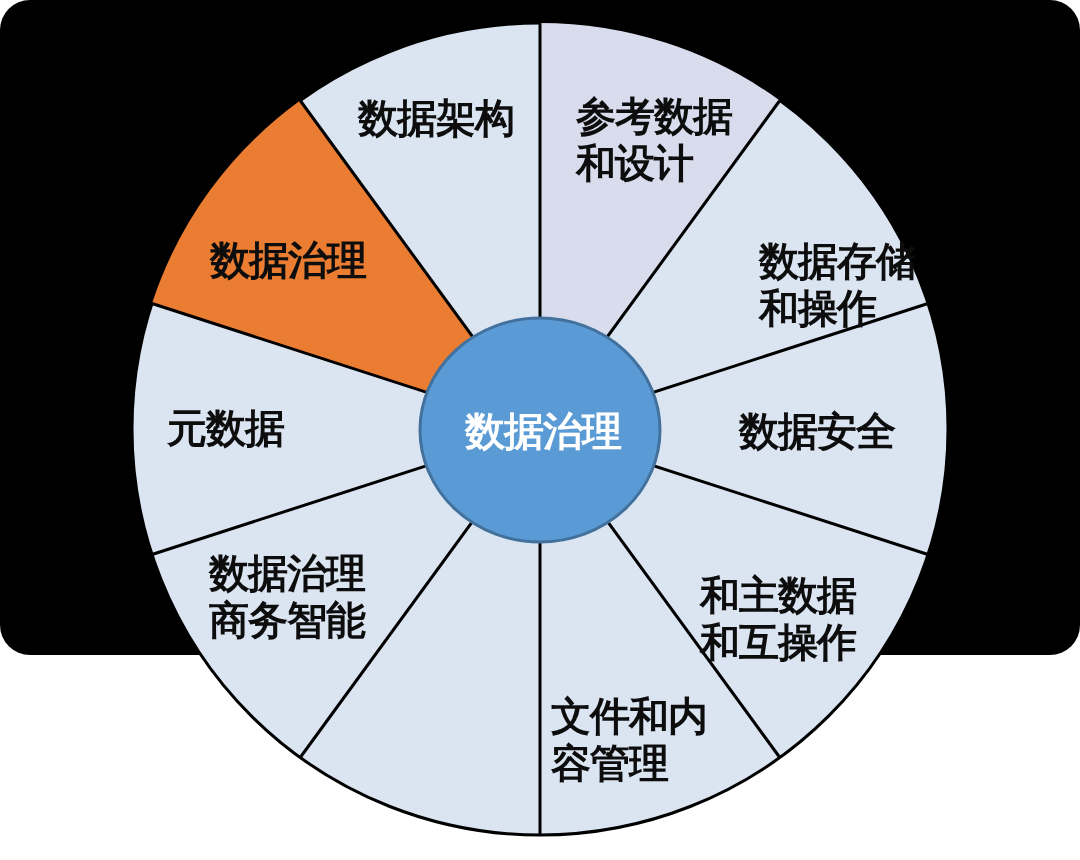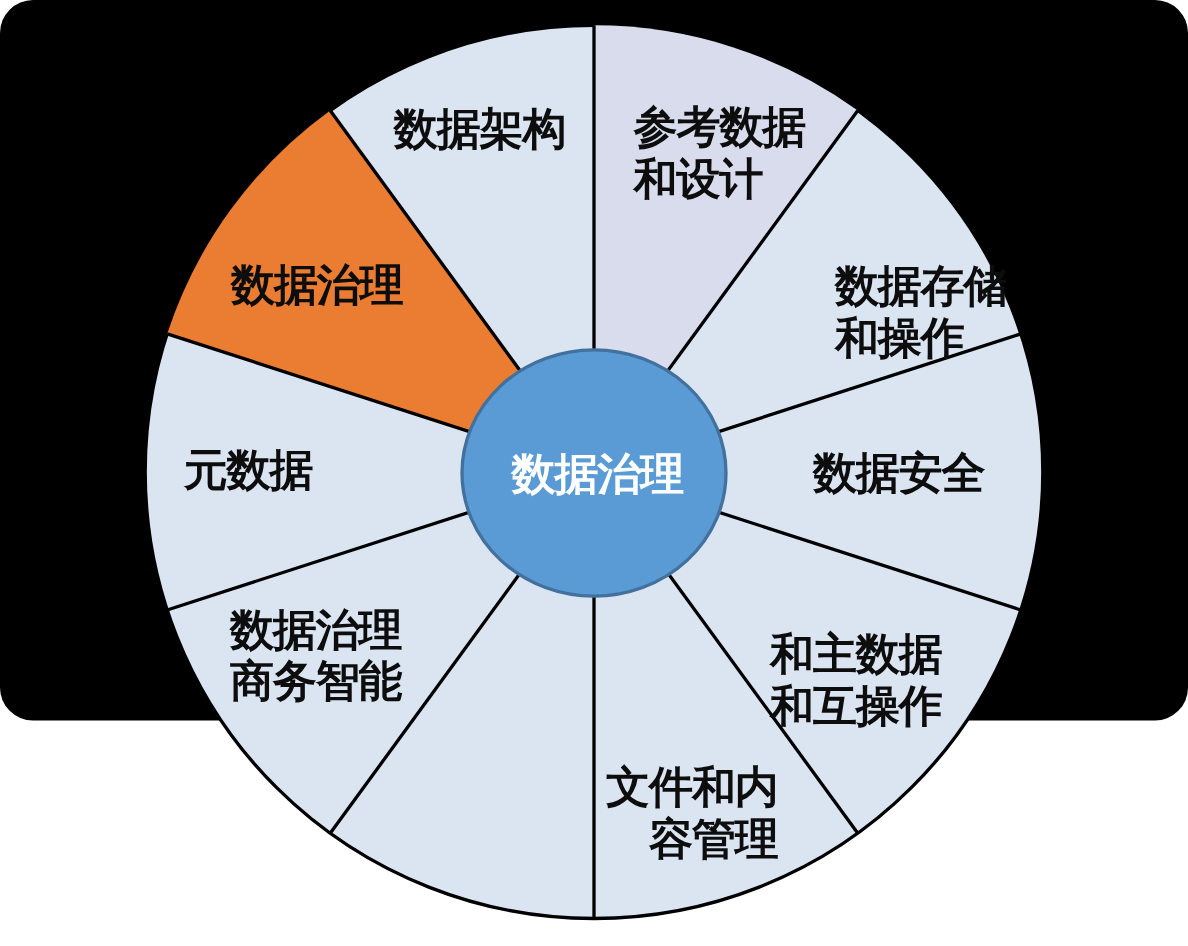--- a/index.html
+++ b/index.html
@@ -32,21 +32,21 @@
     font-weight: 700;
     color: #0d0d0d;
     white-space: pre-line;
     letter-spacing: -1px;
   }
   .lbl-architecture { left: 358px; top: 95px; }
   .lbl-modeling     { left: 576px; top: 93px; }
   .lbl-storage      { left: 731px; top: 238px; margin-left: 28px; }
   .lbl-security     { left: 739px; top: 408px; }
   .lbl-integration  { left: 700px; top: 572px; }
-  .lbl-content      { left: 551px; top: 693px; text-align: right; }
+  .lbl-content      { left: 551px; top: 693px; }
   .lbl-reference    { left: 357px; top: 693px; }
   .lbl-warehouse    { left: 209px; top: 550px; }
   .lbl-metadata     { left: 167px; top: 405px; text-align: right; }
   .lbl-quality      { left: 210px; top: 237px; }
   .lbl-governance {
     left: 543px; top: 431px;
     transform: translate(-50%, -50%);
     color: #ffffff;
     font-weight: 700;
     font-family: Liberation Serif, serif;

